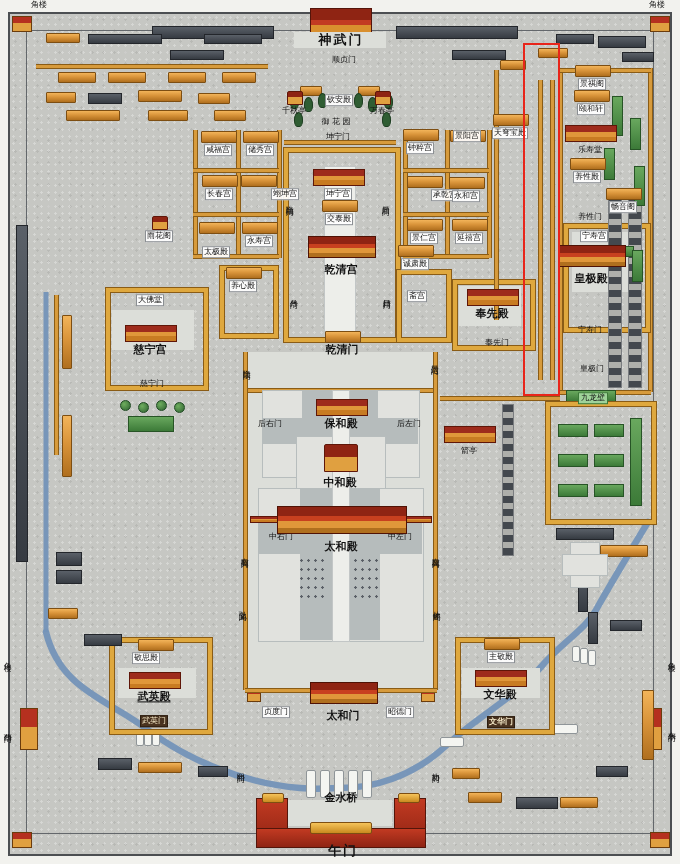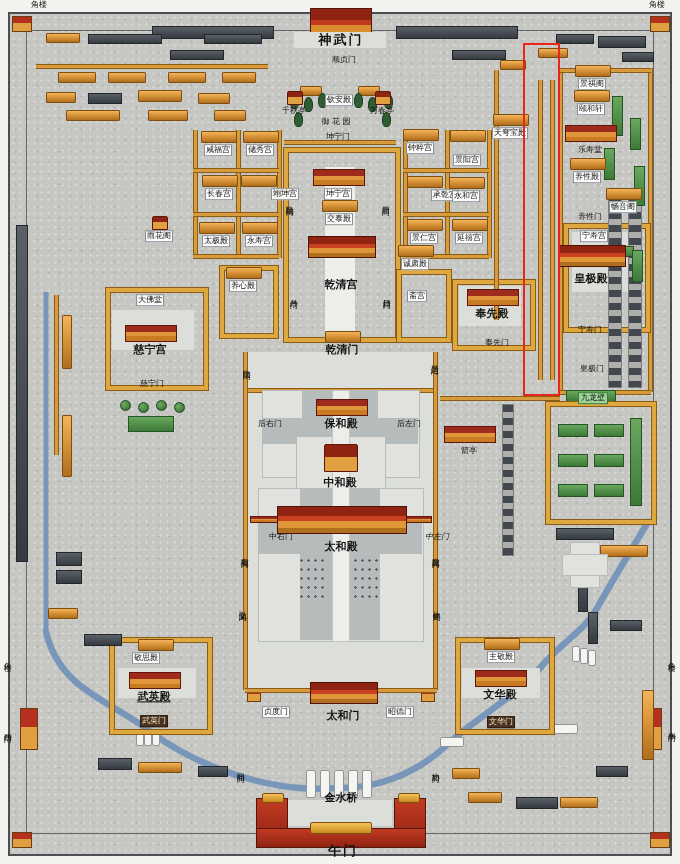--- a/index.html
+++ b/index.html
@@ -260,57 +260,57 @@
       <div class="lbl s-t" style="left: 338px; top: 137px;">坤宁门</div>
       <i class="bldg" style="left: 493px; top: 114px; width: 34px; height: 10px; position: absolute;"></i>
       <div class="lbl s-p" style="left: 510px; top: 133px;">天穹宝殿</div>
       <i class="bldg" style="left: 201px; top: 131px; width: 34px; height: 10px; position: absolute;"></i>
       <div class="lbl s-p" style="left: 218px; top: 150px;">咸福宫</div>
       <i class="bldg" style="left: 243px; top: 131px; width: 34px; height: 10px; position: absolute;"></i>
       <div class="lbl s-p" style="left: 260px; top: 150px;">储秀宫</div>
       <i class="bldg" style="left: 403px; top: 129px; width: 34px; height: 10px; position: absolute;"></i>
       <div class="lbl s-p" style="left: 420px; top: 148px;">钟粹宫</div>
       <i class="bldg" style="left: 450px; top: 130px; width: 34px; height: 10px; position: absolute;"></i>
-      <div class="lbl s-p" style="left: 467px; top: 160px;">景阳宫</div>
+      <div class="lbl s-p" style="left: 467px; top: 136px;">景阳宫</div>
       <i class="bldg" style="left: 575px; top: 65px; width: 34px; height: 10px; position: absolute;"></i>
       <div class="lbl s-p" style="left: 592px; top: 84px;">景祺阁</div>
       <i class="bldg" style="left: 574px; top: 90px; width: 34px; height: 10px; position: absolute;"></i>
       <div class="lbl s-p" style="left: 591px; top: 109px;">颐和轩</div>
       <i class="bldg" style="left: 202px; top: 175px; width: 34px; height: 10px; position: absolute;"></i>
       <div class="lbl s-p" style="left: 219px; top: 194px;">长春宫</div>
       <i class="bldg" style="left: 241px; top: 175px; width: 34px; height: 10px; position: absolute;"></i>
       <div class="lbl s-p" style="left: 258px; top: 194px; margin-left: 27px;">翊坤宫</div>
       <i class="bldg" style="left: 407px; top: 176px; width: 34px; height: 10px; position: absolute;"></i>
       <div class="lbl s-p" style="left: 404px; top: 195px; margin-left: 41px;">承乾宫</div>
       <i class="bldg" style="left: 449px; top: 177px; width: 34px; height: 10px; position: absolute;"></i>
       <div class="lbl s-p" style="left: 466px; top: 196px;">永和宫</div>
       <i class="hallr" style="left: 565px; top: 124.5px; width: 50px; height: 15px; position: absolute;"></i>
       <div class="lbl s-t" style="left: 590px; top: 150px;">乐寿堂</div>
       <i class="bldg" style="left: 570px; top: 158px; width: 34px; height: 10px; position: absolute;"></i>
       <div class="lbl s-p" style="left: 587px; top: 177px;">养性殿</div>
       <i class="bldg" style="left: 199px; top: 222px; width: 34px; height: 10px; position: absolute;"></i>
-      <div class="lbl s-p" style="left: 216px; top: 241px;">太极殿</div>
+      <div class="lbl s-p" style="left: 216px; top: 252px;">太极殿</div>
       <i class="bldg" style="left: 242px; top: 222px; width: 34px; height: 10px; position: absolute;"></i>
       <div class="lbl s-p" style="left: 259px; top: 241px;">永寿宫</div>
       <i class="bldg" style="left: 407px; top: 219px; width: 34px; height: 10px; position: absolute;"></i>
       <div class="lbl s-p" style="left: 424px; top: 238px;">景仁宫</div>
       <i class="bldg" style="left: 452px; top: 219px; width: 34px; height: 10px; position: absolute;"></i>
       <div class="lbl s-p" style="left: 469px; top: 238px;">延禧宫</div>
       <i class="pavi" style="left: 152px; top: 216px; width: 14px; height: 12px; position: absolute;"></i>
       <div class="lbl s-p" style="left: 159px; top: 236px;">雨花阁</div>
       <i class="hallr" style="left: 313px; top: 168.5px; width: 50px; height: 15px; position: absolute;"></i>
       <div class="lbl s-p" style="left: 338px; top: 194px;">坤宁宫</div>
       <i class="bldg" style="left: 322px; top: 200px; width: 34px; height: 10px; position: absolute;"></i>
       <div class="lbl s-p" style="left: 339px; top: 219px;">交泰殿</div>
       <div class="lbl s-t" style="left: 590px; top: 217px;">养性门</div>
       <i class="bldg" style="left: 606px; top: 188px; width: 34px; height: 10px; position: absolute;"></i>
       <div class="lbl s-p" style="left: 623px; top: 207px;">畅音阁</div>
       <div class="lbl s-p" style="left: 594px; top: 236px;">宁寿宫</div>
       <i class="hallb" style="left: 308px; top: 236px; width: 66px; height: 20px; position: absolute;"></i>
-      <div class="lbl s-b" style="left: 341px; top: 270px; margin-top: 15px;">乾清宫</div>
+      <div class="lbl s-b" style="left: 341px; top: 270px;">乾清宫</div>
       <i class="bldg" style="left: 226px; top: 267px; width: 34px; height: 10px; position: absolute;"></i>
       <div class="lbl s-p" style="left: 243px; top: 286px;">养心殿</div>
       <i class="bldg" style="left: 398px; top: 245px; width: 34px; height: 10px; position: absolute;"></i>
       <div class="lbl s-p" style="left: 415px; top: 264px;">诚肃殿</div>
       <div class="lbl s-p" style="left: 417px; top: 296px;">斋宫</div>
       <div class="lbl s-p" style="left: 150px; top: 300px;">大佛堂</div>
       <i class="hallb" style="left: 558px; top: 245px; width: 66px; height: 20px; position: absolute;"></i>
       <div class="lbl s-b" style="left: 591px; top: 279px;">皇极殿</div>
       <i class="hallr" style="left: 467px; top: 288.5px; width: 50px; height: 15px; position: absolute;"></i>
       <div class="lbl s-b" style="left: 492px; top: 314px;">奉先殿</div>
@@ -329,39 +329,39 @@
       <div class="lbl s-g" style="left: 593px; top: 398px;">九龙壁</div>
       <div class="lbl s-t v" style="left: 246px; top: 365px;">隆宗门</div>
       <div class="lbl s-t v" style="left: 434px; top: 360px;">景运门</div>
       <i class="hallr" style="left: 316px; top: 398.5px; width: 50px; height: 15px; position: absolute;"></i>
       <div class="lbl s-b" style="left: 341px; top: 424px;">保和殿</div>
       <div class="lbl s-t" style="left: 270px; top: 424px;">后右门</div>
       <div class="lbl s-t" style="left: 409px; top: 424px;">后左门</div>
       <i class="pavi" style="left: 324px; top: 444px; width: 32px; height: 26px; position: absolute;"></i>
       <div class="lbl s-b" style="left: 340px; top: 483px;">中和殿</div>
       <div class="lbl s-t" style="left: 281px; top: 537px;">中右门</div>
-      <div class="lbl s-t" style="left: 437px; top: 537px; font-style: italic;">中左门</div>
+      <div class="lbl s-t" style="left: 400px; top: 537px;">中左门</div>
       <i class="hallb" style="left: 277px; top: 506px; width: 128px; height: 26px; position: absolute;"></i>
       <div class="lbl s-b" style="left: 341px; top: 547px;">太和殿</div>
       <div class="lbl s-t v" style="left: 435px; top: 553px;">左翼门</div>
       <div class="lbl s-t v" style="left: 244px; top: 553px;">右翼门</div>
       <div class="lbl s-t v" style="left: 242px; top: 606px;">弘义阁</div>
       <div class="lbl s-t v" style="left: 436px; top: 606px;">体仁阁</div>
       <i class="hallr" style="left: 444px; top: 425.5px; width: 50px; height: 15px; position: absolute;"></i>
       <div class="lbl s-t" style="left: 469px; top: 451px;">箭亭</div>
       <i class="bldg" style="left: 138px; top: 639px; width: 34px; height: 10px; position: absolute;"></i>
       <div class="lbl s-p" style="left: 146px; top: 658px;">敬思殿</div>
       <i class="bldg" style="left: 484px; top: 638px; width: 34px; height: 10px; position: absolute;"></i>
       <div class="lbl s-p" style="left: 501px; top: 657px;">主敬殿</div>
       <i class="hallr" style="left: 129px; top: 671.5px; width: 50px; height: 15px; position: absolute;"></i>
       <div class="lbl s-b" style="left: 154px; top: 697px; text-decoration: underline;">武英殿</div>
       <i class="hallr" style="left: 475px; top: 669.5px; width: 50px; height: 15px; position: absolute;"></i>
       <div class="lbl s-b" style="left: 500px; top: 695px;">文华殿</div>
       <div class="lbl s-d" style="left: 154px; top: 721px;">武英门</div>
-      <div class="lbl s-d" style="left: 501px; top: 722px;">文华门</div>
+      <div class="lbl s-d" style="left: 501px; top: 722px; font-weight: bold;">文华门</div>
       <div class="lbl s-t v" style="left: 240px; top: 768px;">熙和门</div>
       <div class="lbl s-t v" style="left: 435px; top: 768px;">协和门</div>
       <div class="lbl s-p" style="left: 276px; top: 712px;">贞度门</div>
       <i class="hallb" style="left: 310px; top: 682px; width: 66px; height: 20px; position: absolute;"></i>
       <div class="lbl s-b" style="left: 343px; top: 716px;">太和门</div>
       <div class="lbl s-p" style="left: 400px; top: 712px;">昭德门</div>
       <div class="lbl s-b" style="left: 341px; top: 798px;">金水桥</div>
       <div class="lbl s-h" style="left: 343px; top: 851px;">午门</div>
     </div>
 

